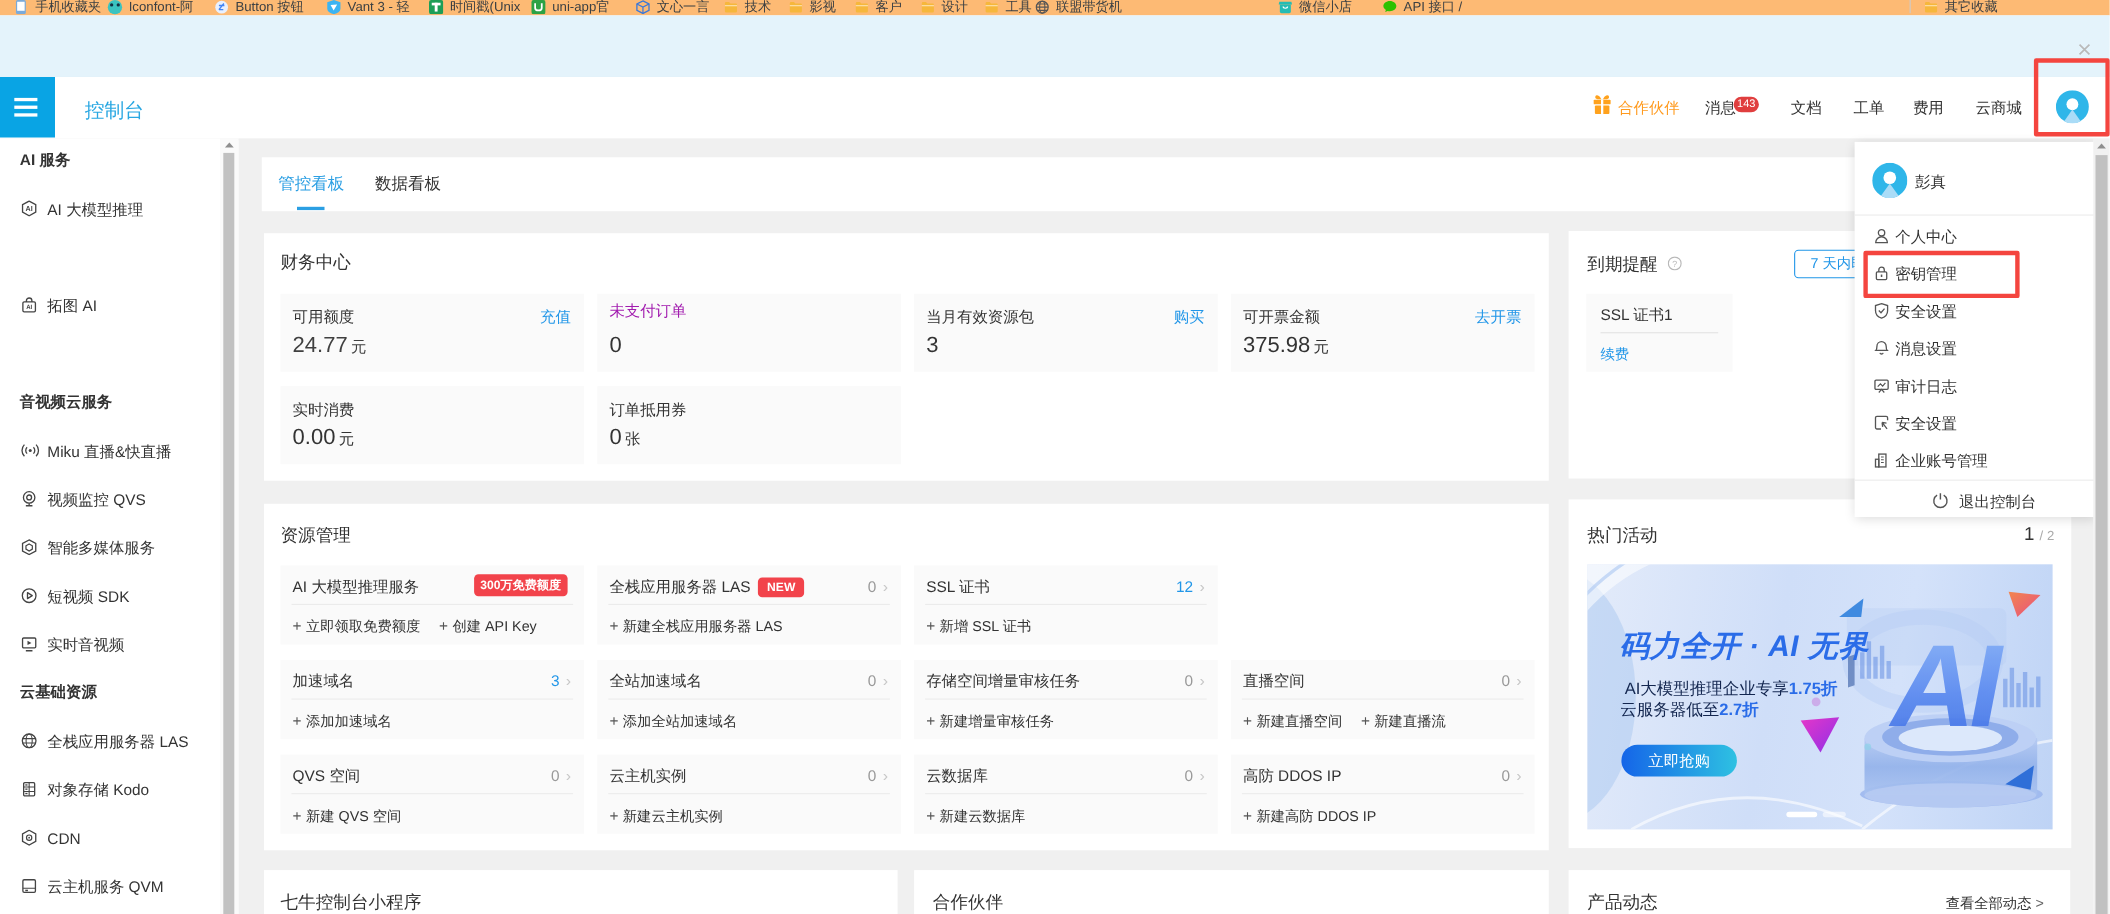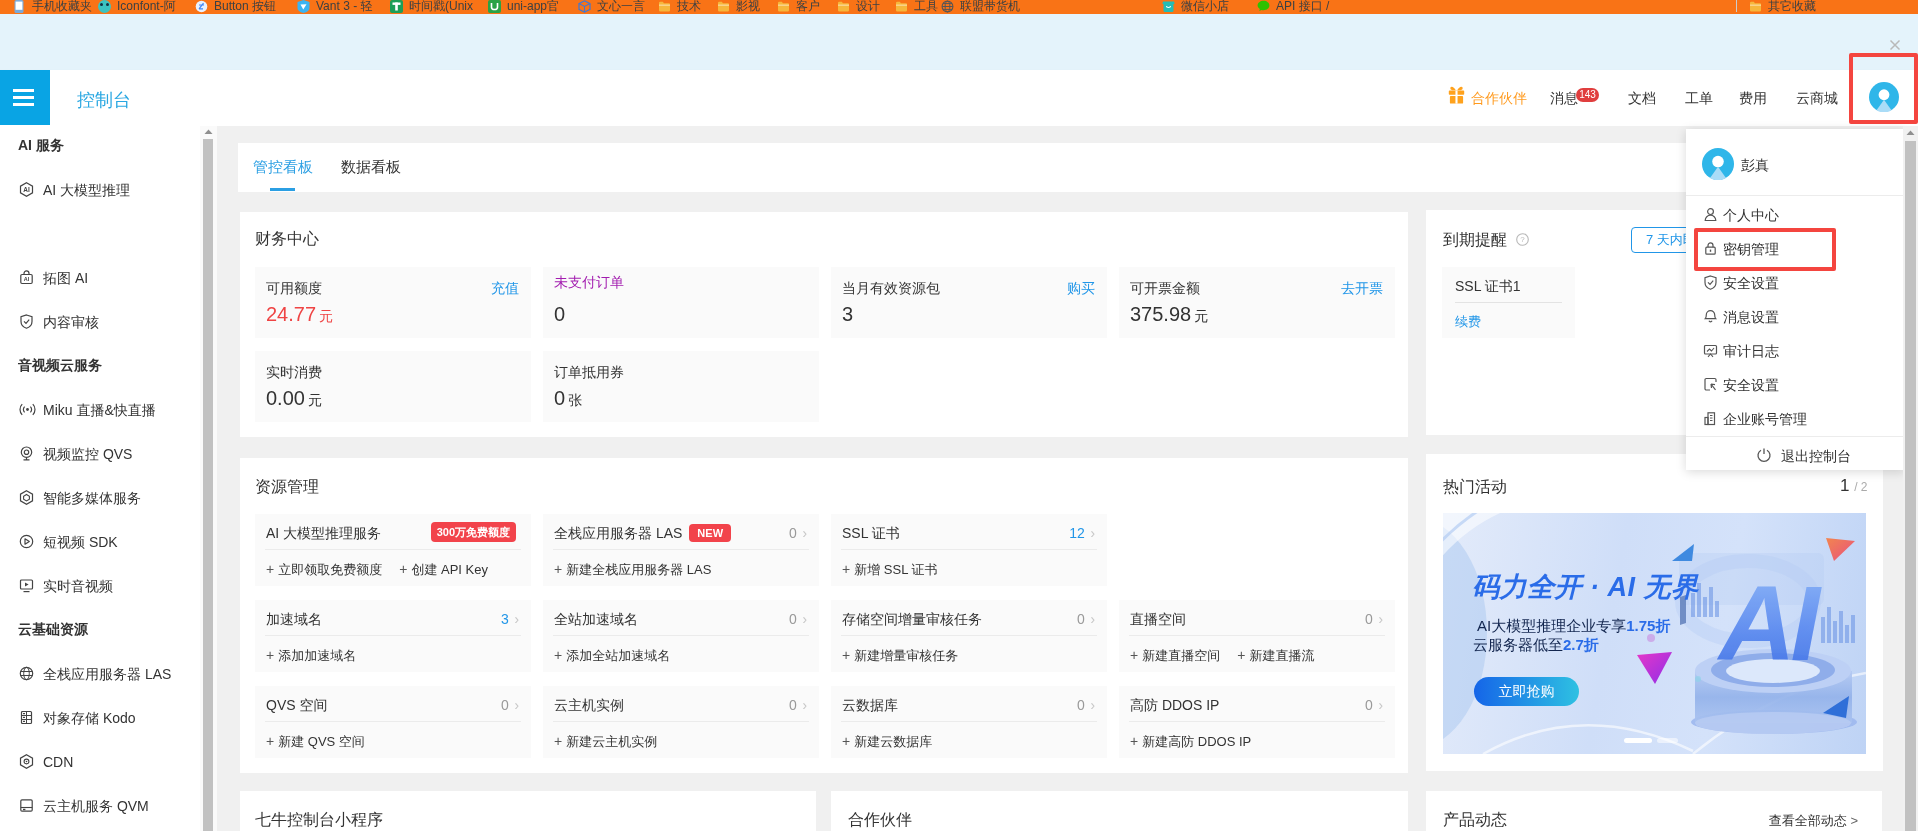--- a/index.html
+++ b/index.html
@@ -20,21 +20,21 @@
 .bm{font-size:12px;color:#3c4043;white-space:nowrap;display:inline-flex;align-items:center;height:14px;}
 .bm .bi{width:13px;height:13px;margin-right:6px;display:inline-block;position:relative;top:0;}
 .tname{position:absolute;left:11px;top:11px;font-size:14px;color:#333;white-space:nowrap;}
 .tcount{position:absolute;right:10px;top:11px;font-size:14px;}
 .tdiv{position:absolute;left:10px;right:10px;top:35px;border-top:1px solid #ebebeb;}
 .tlinks{position:absolute;left:11px;top:47px;font-size:13px;color:#333;white-space:nowrap;}
 .plus{color:#555;font-size:14px;margin-right:4px;}
 .linksp{margin-right:17px;}
 </style></head><body>
 <div id="page">
-<div class="abs" style="left:0;top:0;width:1918px;height:14px;background:#f97316;overflow:hidden;">
+<div class="abs" style="left:0;top:0;width:1918px;height:14px;background:#fdba74;overflow:hidden;">
       <span class="bm abs" style="left:13px;top:-1px;"><span class="bi"><svg width="12" height="13" viewBox="0 0 12 13">
             <rect x="1.5" y="0" width="9" height="13" rx="1.6" fill="#7aaada"></rect>
             <rect x="2.6" y="1.6" width="6.8" height="8.2" fill="#fff"></rect>
           </svg></span>手机收藏夹</span>
       <span class="bm abs" style="left:98px;top:-1px;"><span class="bi" style="border-radius:50%;background:#3bc3c0;position:relative;">
           <span style="position:absolute;left:2px;top:3px;width:3px;height:3px;border-radius:50%;background:#143042;"></span>
           <span style="position:absolute;right:2px;top:3px;width:3px;height:3px;border-radius:50%;background:#143042;"></span>
         </span>Iconfont-阿</span>
       <span class="bm abs" style="left:195px;top:-1px;"><span class="bi"><svg width="13" height="13" viewBox="0 0 13 13">
             <circle cx="6.5" cy="6.5" r="5.8" fill="#e8f0fe"></circle>
@@ -42,21 +42,21 @@
           </svg></span>Button 按钮</span>
       <span class="bm abs" style="left:297px;top:-1px;"><span class="bi"><svg width="13" height="13" viewBox="0 0 13 13">
             <path d="M6.5 0 L12.5 2 V8 Q12.5 11.5 6.5 13 Q0.5 11.5 0.5 8 V2 Z" fill="#3bb4f2"></path>
             <path d="M3.5 4.5 L6.3 9.5 L9.5 4.2" fill="#fff"></path>
           </svg></span>Vant 3 - 轻</span>
       <span class="bm abs" style="left:390px;top:-1px;"><span class="bi"><svg width="13" height="13" viewBox="0 0 13 13">
             <rect width="13" height="13" rx="2" fill="#1d9e57"></rect>
             <rect x="2.5" y="2.5" width="8" height="2.4" fill="#fff"></rect>
             <rect x="5.2" y="2.5" width="2.6" height="8" fill="#fff"></rect>
           </svg></span>时间戳(Unix</span>
-      <span class="bm abs" style="left:488px;top:-1px;"><span class="bi"><svg width="13" height="13" viewBox="0 0 13 13">
+      <span class="bm abs" style="left:471px;top:-1px;padding-left:12px;"><span class="bi"><svg width="13" height="13" viewBox="0 0 13 13">
             <rect width="13" height="13" rx="2" fill="#2bA245"></rect>
             <path d="M3.5 3 v4.2 q0 2.3 3 2.3 t3-2.3 V3" stroke="#fff" stroke-width="1.6" fill="none"></path>
           </svg></span>uni-app官</span>
       <span class="bm abs" style="left:578px;top:-1px;"><span class="bi"><svg width="13" height="13" viewBox="0 0 13 13">
             <path d="M6.5 0.8 L12 3.6 V9.4 L6.5 12.2 L1 9.4 V3.6 Z" fill="none" stroke="#3c78d8" stroke-width="1.2"></path>
             <path d="M1 3.6 L6.5 6.4 L12 3.6 M6.5 6.4 V12.2" stroke="#3c78d8" stroke-width="1.1" fill="none"></path>
           </svg></span>文心一言</span>
       <span class="bm abs" style="left:658px;top:-1px;"><span class="bi"><svg width="13" height="13" viewBox="0 0 13 13">
             <path d="M1 3 q0-1.2 1.2-1.2 h2.6 l1.2 1.4 h5 q1 0 1 1 v6 q0 1.2-1.2 1.2 h-8.6 q-1.2 0-1.2-1.2z" fill="#f6b73c"></path>
             <rect x="1" y="4.6" width="11" height="1.1" fill="#fff" opacity=".55"></rect>
@@ -135,27 +135,20 @@
       <span>AI 大模型推理</span>
     </div>
     <div class="sideitem" style="top:255px;">
       <svg width="15" height="15" viewBox="0 0 15 15">
         <rect x="1.8" y="4.5" width="11.4" height="9" rx="1.2" fill="none" stroke="#444" stroke-width="1.2"></rect>
         <path d="M5 4.5 V3.4 a2.5 2.5 0 0 1 5 0 V4.5" fill="none" stroke="#444" stroke-width="1.2"></path>
         <text x="7.5" y="11.2" font-size="5.5" font-weight="bold" fill="#444" text-anchor="middle" font-family="Liberation Sans">AI</text>
       </svg>
       <span>拓图 AI</span>
     </div>
-    <div class="sideitem" style="top:299px;">
-      <svg width="15" height="15" viewBox="0 0 15 15">
-        <path d="M7.5 1 L13 2.8 V7.5 C13 11 10.6 13.2 7.5 14.2 C4.4 13.2 2 11 2 7.5 V2.8 Z" fill="none" stroke="#444" stroke-width="1.2"></path>
-        <path d="M5 7.3 L7 9.3 L10.2 5.6" fill="none" stroke="#444" stroke-width="1.2"></path>
-      </svg>
-      <span>内容审核</span>
-    </div>
     <div class="sidesec" style="top:357px;">音视频云服务</div>
     <div class="sideitem" style="top:387px;">
       <svg width="17" height="15" viewBox="0 0 17 15">
         <circle cx="8.5" cy="7.5" r="1.4" fill="#444"></circle>
         <path d="M5.6 4.6 a4.1 4.1 0 0 0 0 5.8 M11.4 4.6 a4.1 4.1 0 0 1 0 5.8" fill="none" stroke="#444" stroke-width="1.2"></path>
         <path d="M3.2 2.2 a7.5 7.5 0 0 0 0 10.6 M13.8 2.2 a7.5 7.5 0 0 1 0 10.6" fill="none" stroke="#444" stroke-width="1.2"></path>
       </svg>
       <span>Miku 直播&amp;快直播</span>
     </div>
     <div class="sideitem" style="top:431px;">
@@ -231,21 +224,21 @@
     <div class="abs" style="left:217px;top:126px;width:1686px;height:705px;background:#f0f0f0;"></div>
     <div class="abs" style="left:238px;top:143px;width:1665px;height:49px;background:#fff;"></div>
     <div class="abs" style="left:253px;top:158px;font-size:15px;color:#2b9fe3;">管控看板</div>
     <div class="abs" style="left:270px;top:188px;width:25px;height:3px;background:#2b9fe3;"></div>
     <div class="abs" style="left:341px;top:158px;font-size:15px;color:#333;">数据看板</div>
     <div class="card" style="left:240px;top:212px;width:1168px;height:225px;"></div>
     <div class="abs" style="left:255px;top:229px;font-size:16px;color:#333;">财务中心</div>
     <div class="tile" style="left:255px;top:267px;width:276px;height:71px;">
       <div class="abs" style="left:11px;top:13px;font-size:14px;color:#333;">可用额度</div>
       <div class="abs" style="right:12px;top:13px;font-size:14px;color:#2196e8;">充值</div>
-      <div class="abs" style="left:11px;top:36px;font-size:20px;color:#ef4444;">24.77<span style="font-size:14px;margin-left:3px;">元</span></div>
+      <div class="abs" style="left:11px;top:36px;font-size:20px;color:#404040;">24.77<span style="font-size:14px;margin-left:3px;">元</span></div>
     </div>
     <div class="tile" style="left:543px;top:267px;width:276px;height:71px;">
       <div class="abs" style="left:11px;top:7px;font-size:14px;color:#a21caf;text-align:right;">未支付订单</div>
       <div class="abs" style="left:11px;top:36px;font-size:20px;color:#333;">0<span style="font-size:14px;margin-left:3px;"></span></div>
     </div>
     <div class="tile" style="left:831px;top:267px;width:276px;height:71px;">
       <div class="abs" style="left:11px;top:13px;font-size:14px;color:#333;">当月有效资源包</div>
       <div class="abs" style="right:12px;top:13px;font-size:14px;color:#2196e8;">购买</div>
       <div class="abs" style="left:11px;top:36px;font-size:20px;color:#333;">3<span style="font-size:14px;margin-left:3px;"></span></div>
     </div>

